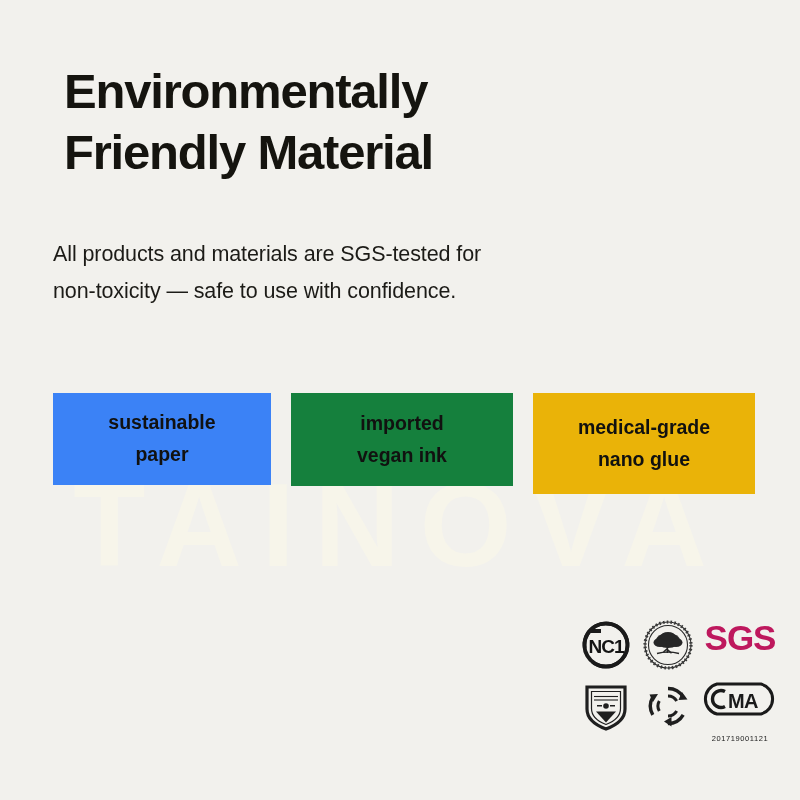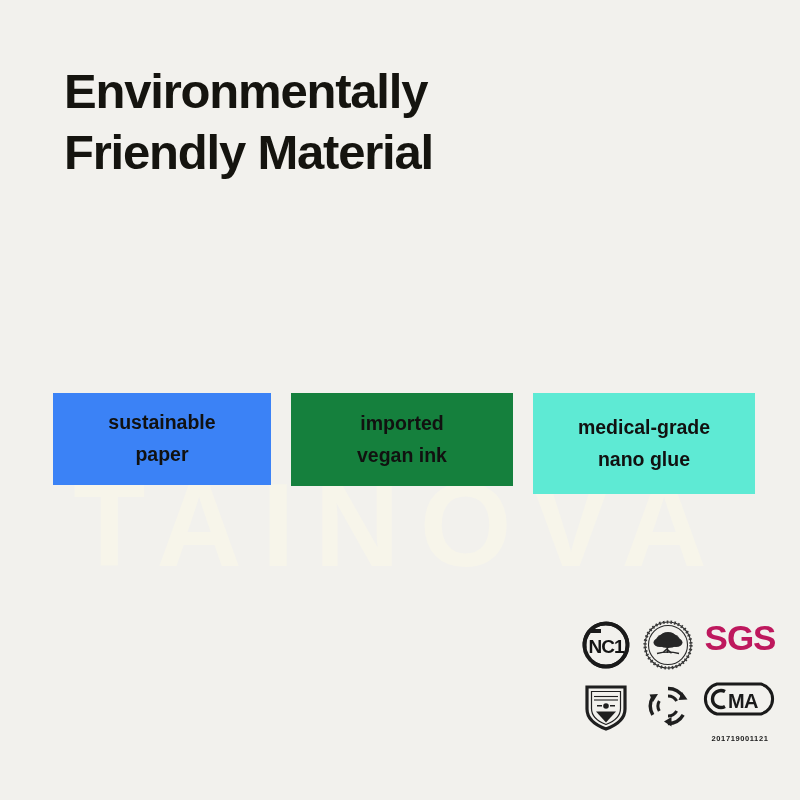--- a/index.html
+++ b/index.html
@@ -87,21 +87,21 @@
     font-size: 19.5px;
     line-height: 1.62;
     color: #111110;
     text-align: center;
     box-sizing: border-box;
   }
   .chip .ln { display: block; white-space: nowrap; }
 
   #chip-0 { left: 0px;   width: 218px; height: 92px; background: #3b82f6; }
   #chip-1 { left: 238px; width: 222px; height: 93px; background: #15803d; }
-  #chip-2 { left: 480px; width: 222px; height: 101px; background: #5eead4; }
+  #chip-2 { left: 480px; width: 222px; height: 101px; background: #eab308; }
 
   
   .certs {
     position: absolute;
     left: 575px;
     top: 620px;
     width: 206px;
     display: grid;
     grid-template-columns: 62px 62px 82px;
     grid-template-rows: 62px 62px;
@@ -128,39 +128,43 @@
   .cma-wrap {
     display: flex;
     flex-direction: column;
     align-items: center;
     justify-content: center;
     line-height: 1;
     gap: 16px;
   }
   .cma-num {
     font-family: "Liberation Sans", sans-serif;
-    font-weight: 700;
+    font-weight: 400;
     font-size: 7.5px;
     letter-spacing: 0.6px;
     color: #1A1A1A;
     margin-top: 3px;
   }
 </style>
 </head>
 <body>
 
 <div class="page">
 
   <div class="watermark">TAINOVA</div>
 
   <h1 class="headline">
     <span class="ln">Environmentally</span>
     <span class="ln">Friendly Material</span>
   </h1>
 
+  <div class="body-copy">
+    <span class="ln">All products and materials are SGS-tested for</span>
+    <span class="ln">non-toxicity — safe to use with confidence.</span>
+  </div>
 
   <div class="chips">
 
     <div class="chip" id="chip-0">
       <span class="ln">sustainable</span>
       <span class="ln">paper</span>
     </div>
 
     <div class="chip" id="chip-1">
       <span class="ln">imported</span>

